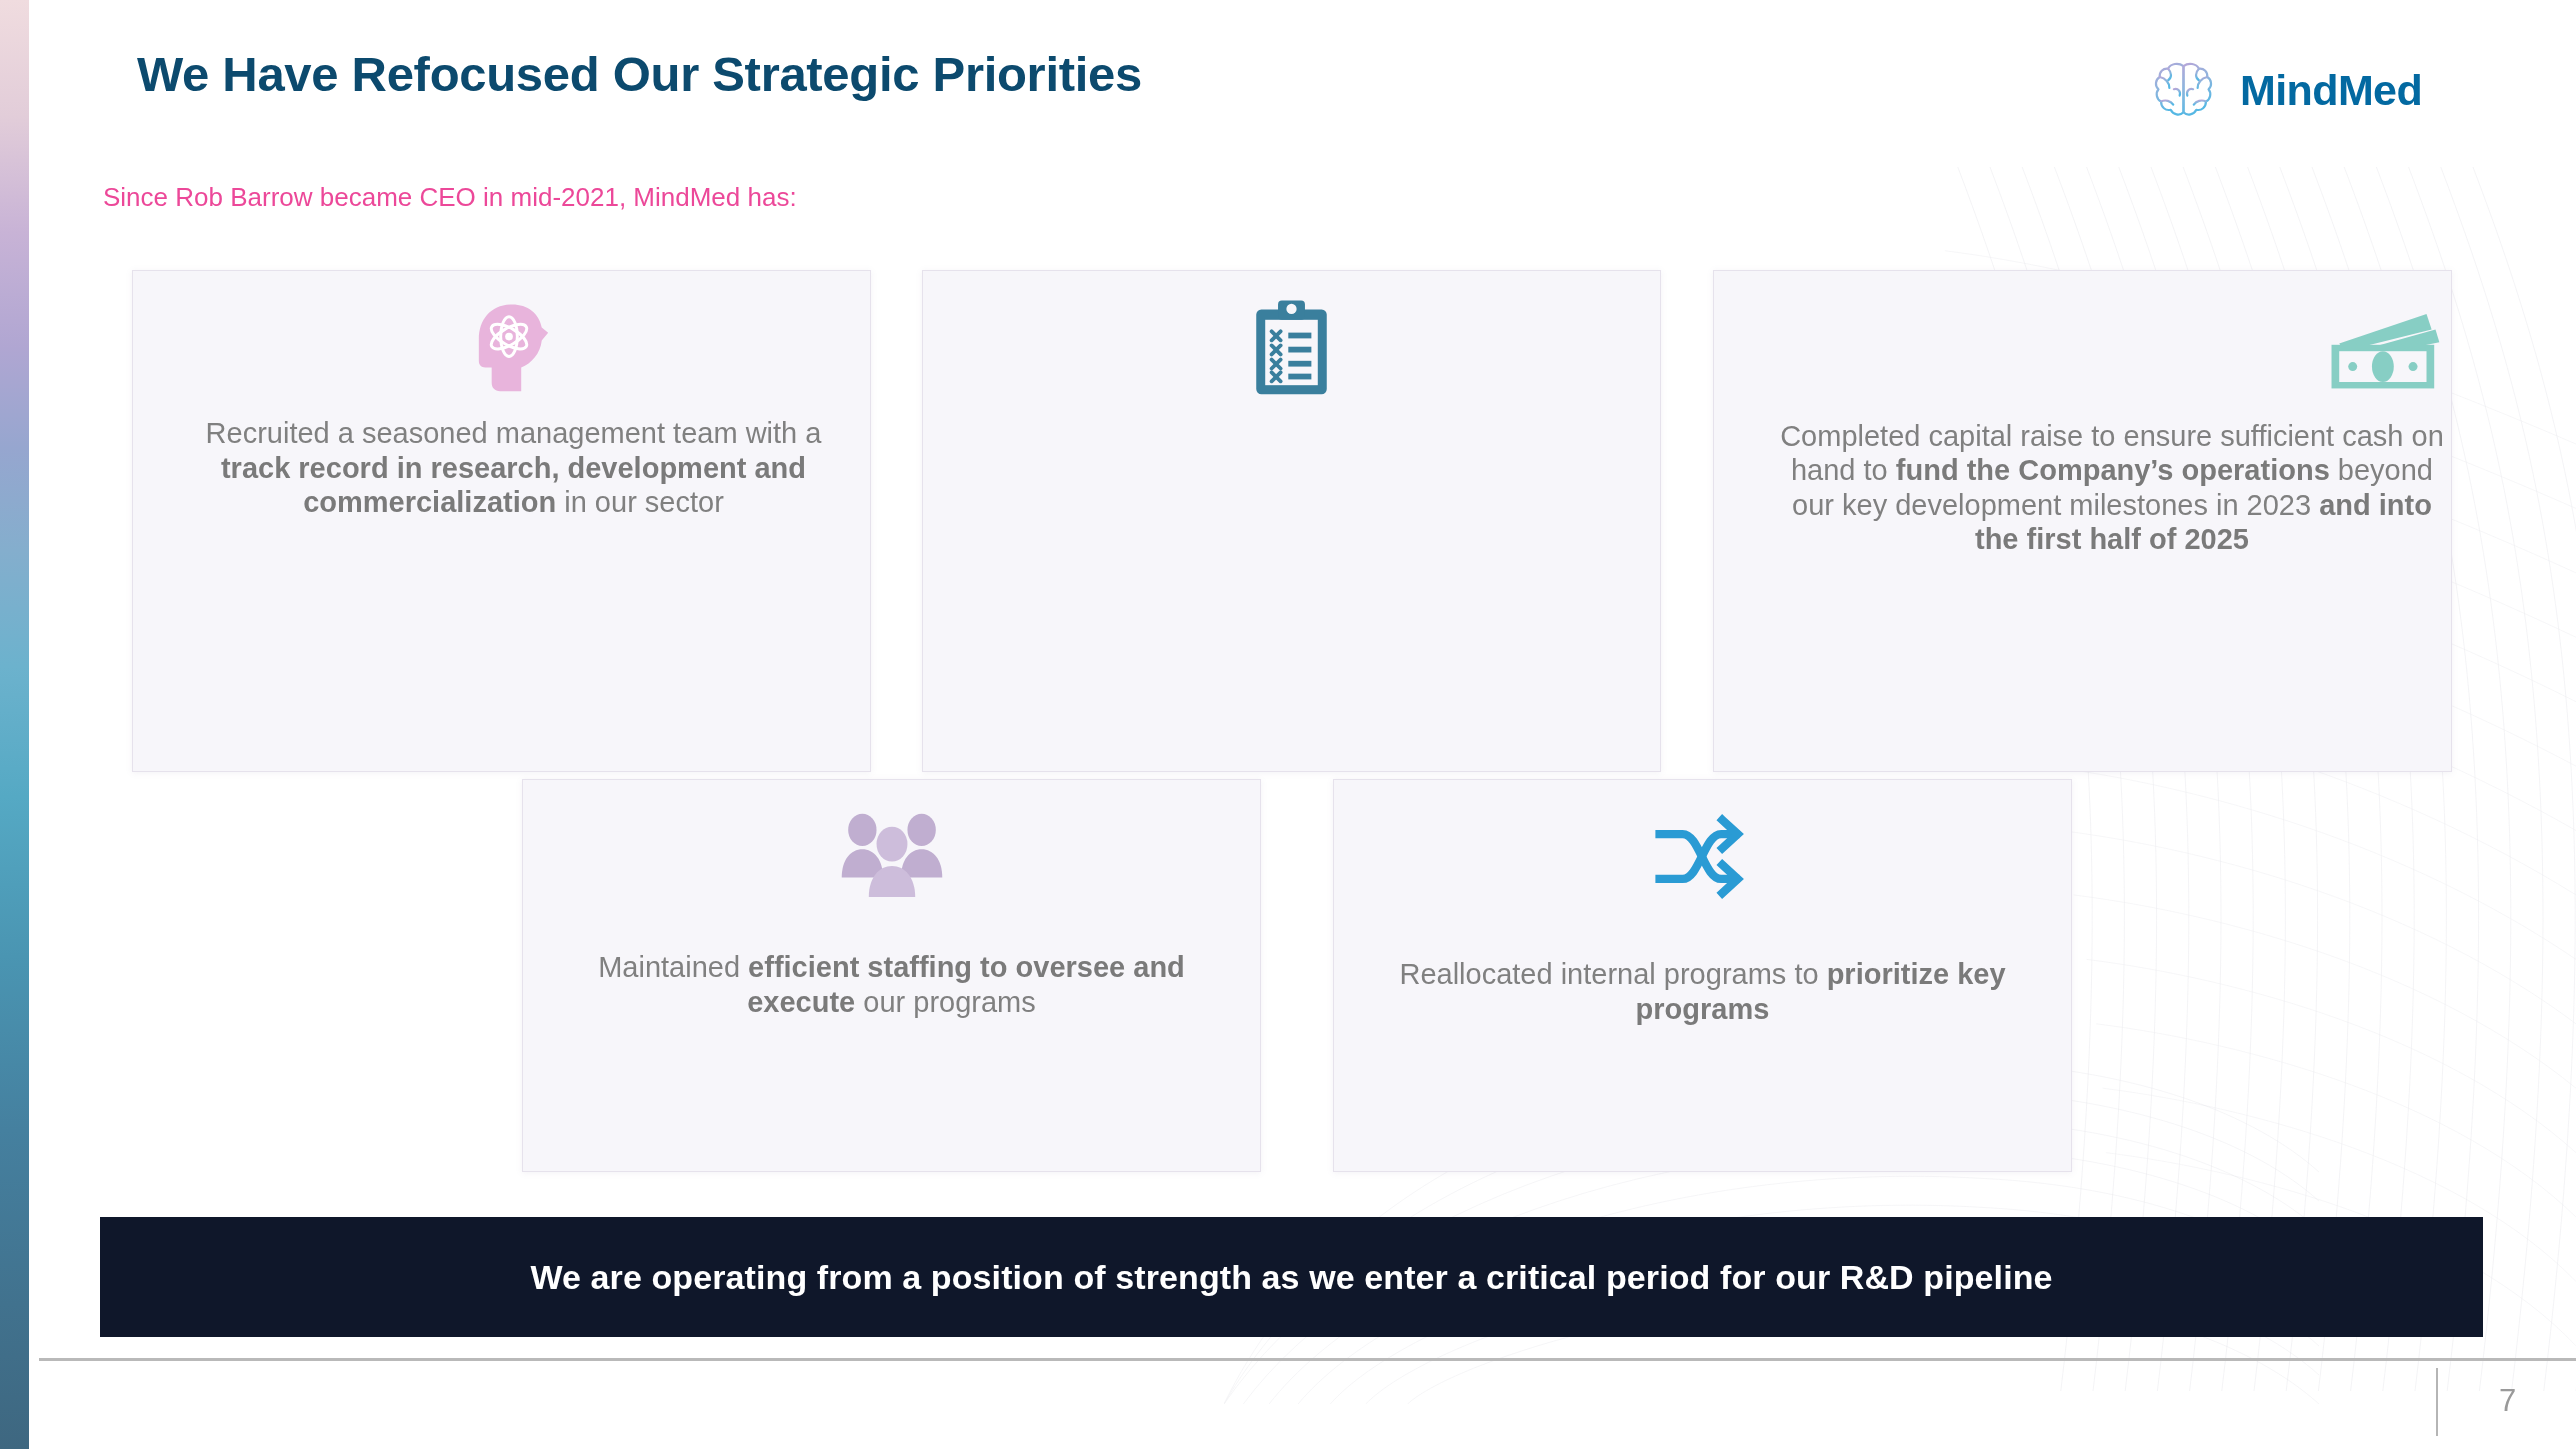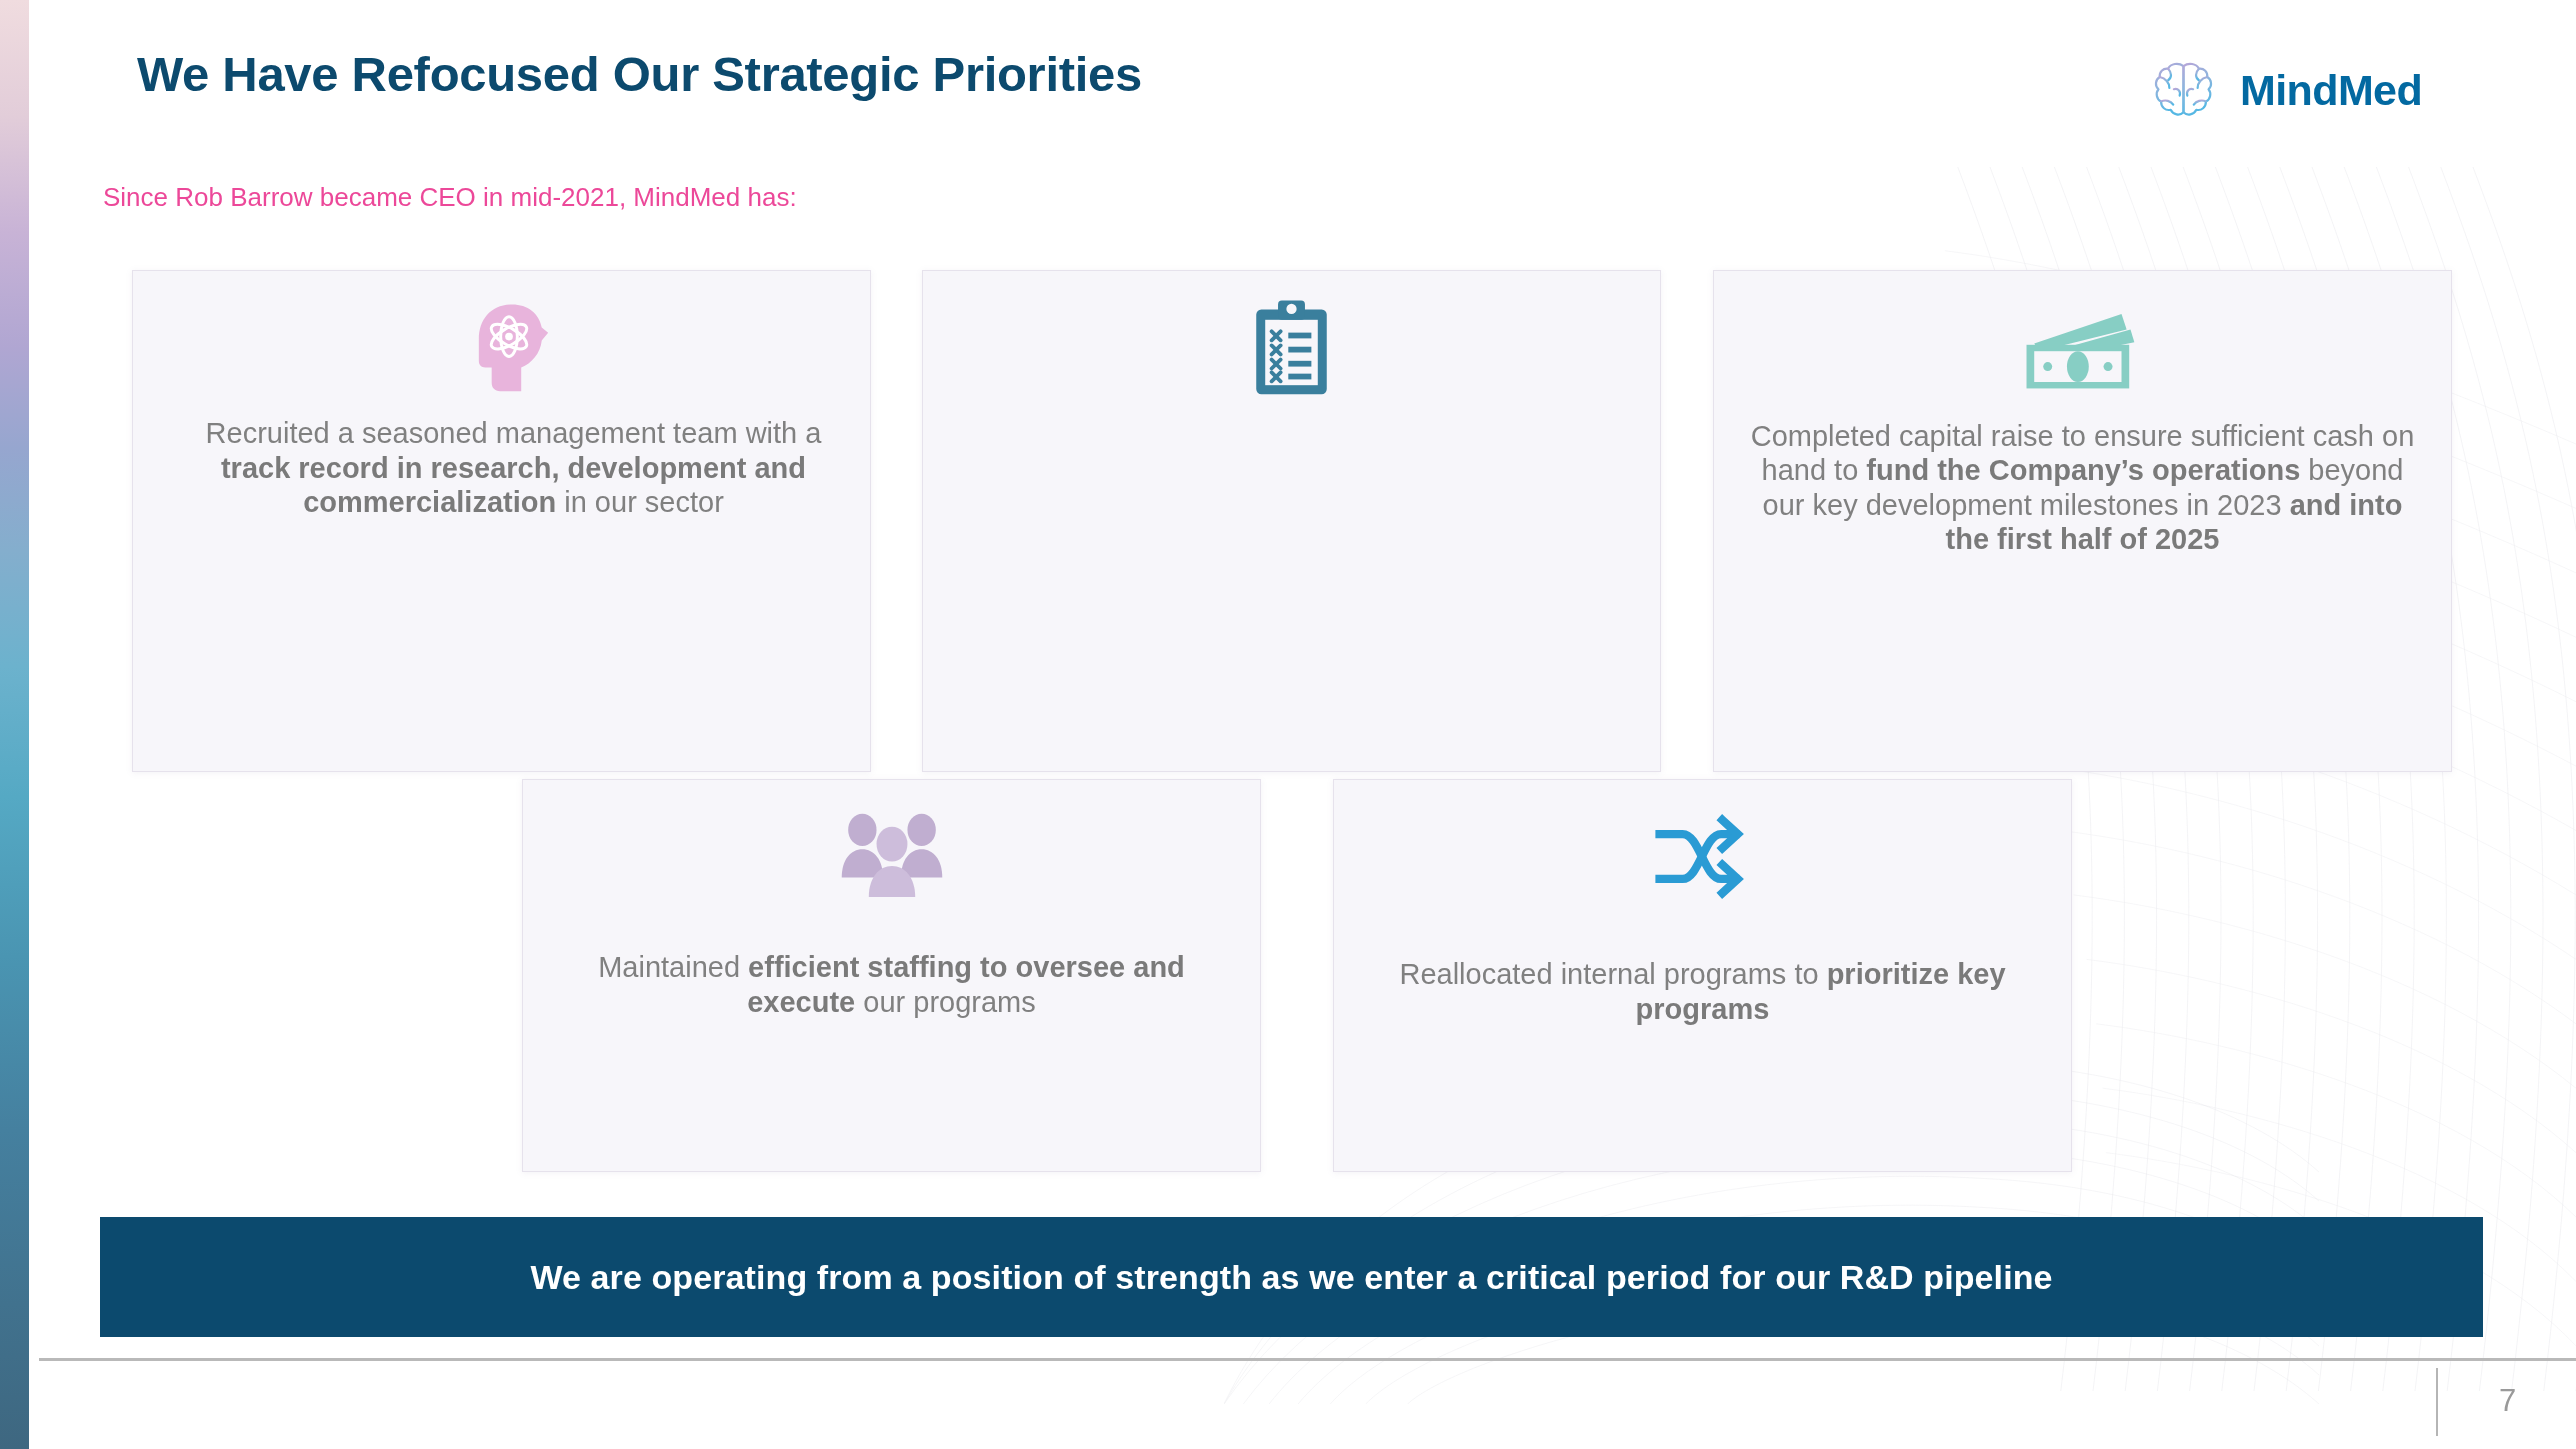--- a/index.html
+++ b/index.html
@@ -117,36 +117,36 @@
     text-align: center;
     font-size: 29px;
     line-height: 1.19;
     color: #808080;
   }
   .card-text b { font-weight: bold; color: #7a7a7a; }
 
   
   #card-1 { left: 132px;  top: 270px;  width: 739px; height: 502px; padding-left: 24px; }
   #card-2 { left: 922px; top: 270px;  width: 739px; height: 502px; }
-  #card-3 { left: 1713px; top: 270px;  width: 739px; height: 502px; }
+  #card-3 { left: 1713px; top: 270px;  width: 739px; height: 502px; align-items: flex-end; }
   #card-4 { left: 522px;  top: 779px; width: 739px; height: 393px; }
   #card-5 { left: 1333px; top: 779px; width: 739px; height: 393px; }
 
   #card-1 .card-text { margin-top: 14px; }
   #card-4 .card-text, #card-5 .card-text { margin-top: 39px; }
   #card-5 .card-text { margin-top: 46px; }
 
   
   .banner {
     position: absolute;
     left: 100px;
     top: 1217px;
     width: 2383px;
     height: 120px;
-    background: #0c4a6e;
+    background: #0f172a;
     display: flex;
     align-items: center;
     justify-content: center;
   }
   .banner-text {
     color: #ffffff;
     font-size: 34px;
     font-weight: bold;
     letter-spacing: 0.1px;
     white-space: nowrap;

